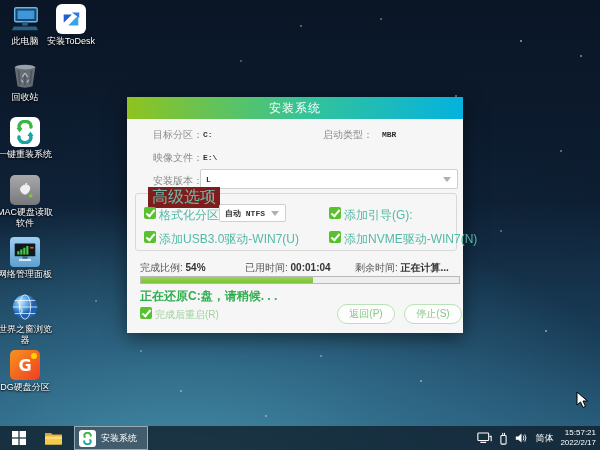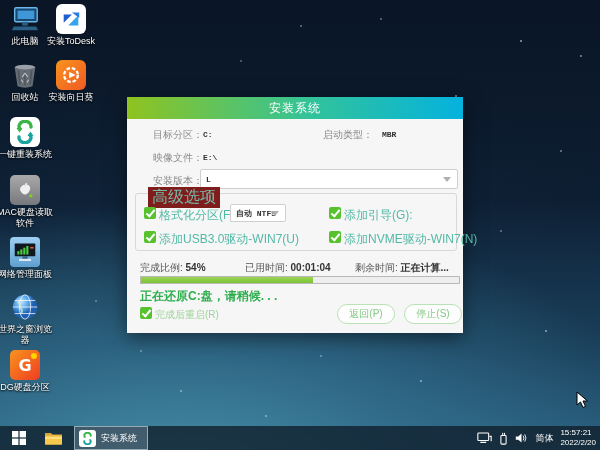--- a/index.html
+++ b/index.html
@@ -49,21 +49,21 @@
 
   
   .taskbar { position:absolute; left:0; bottom:0; width:600px; height:24px; background:rgba(16,30,42,.78);
     display:flex; align-items:center; color:#fff; }
   .tbtn { height:24px; display:flex; align-items:center; justify-content:center; cursor:pointer; }
   .taskitem { height:24px; margin-left:6px; padding:0 10px 0 4px; display:flex; align-items:center; gap:5px;
     background:rgba(160,190,205,.30); border:1px solid rgba(220,235,240,.55); cursor:pointer; }
   .taskitem .tlabel { font-size:9px; color:#fff; white-space:nowrap; }
   .tray { margin-left:auto; display:flex; align-items:center; gap:7px; padding-right:4px; }
   .traytxt { font-size:9px; color:#fff; cursor:pointer; }
-  .clock { font-size:8px; line-height:1.25; color:#fff; cursor:pointer; white-space:nowrap; }
+  .clock { font-size:8px; line-height:1.25; text-align:right; color:#fff; cursor:pointer; white-space:nowrap; }
 
   .cursor { position:absolute; left:576px; top:391px; pointer-events:none; }
 </style>
 </head>
 <body>
 
 <div class="stage">
   <div class="stars"></div>
 
   <div class="dicon" style="left:-3px;top:4px">
@@ -96,31 +96,20 @@
       <svg width="30" height="30" viewBox="0 0 32 32">
           <ellipse cx="16" cy="8" rx="11" ry="3" fill="#9aa1a8"></ellipse>
           <path d="M5 8 L8 28 Q16 31 24 28 L27 8 Q16 12 5 8 Z" fill="#656c74"></path>
           <path d="M9 11 l1.5 15 M16 12 l0 15 M23 11 l-1.5 15" stroke="#4d545b" stroke-width="1.6" fill="none"></path>
           <path d="M13 18 l3 -4 3 4 M12 21 l2 3 M20 21 l-2 3" stroke="#b9c1c8" stroke-width="1.2" fill="none"></path>
         </svg>
     </div>
     <div class="lbl">回收站</div>
   </div>
 
-  <div class="dicon" style="left:43px;top:60px">
-    <div class="art">
-      <div class="tile" style="background:linear-gradient(135deg,#f7931e,#f15a24)">
-        <svg width="22" height="22" viewBox="0 0 24 24">
-            <circle cx="12" cy="12" r="7.5" fill="none" stroke="#fff" stroke-width="2.5" stroke-dasharray="4 2"></circle>
-            <polygon points="10,8.5 17,12 10,15.5" fill="#fff"></polygon>
-          </svg>
-      </div>
-    </div>
-    <div class="lbl">安装向日葵</div>
-  </div>
 
   <div class="dicon" style="left:-3px;top:117px">
     <div class="art">
       <div class="tile" style="background:#fff">
         <svg width="24" height="24" viewBox="0 0 24 24">
             <path d="M18 7 a6 5 0 1 0 -11 2" fill="none" stroke="#3bb54a" stroke-width="3.4" stroke-linecap="round"></path>
             <path d="M6 17 a6 5 0 1 0 11 -2" fill="none" stroke="#19a4a0" stroke-width="3.4" stroke-linecap="round"></path>
             <polygon points="3.5,8 9.5,8 6.5,12.5" fill="#3bb54a"></polygon>
             <polygon points="14.5,16 20.5,16 17.5,11.5" fill="#19a4a0"></polygon>
           </svg>
@@ -206,21 +195,21 @@
     <div class="combo" style="left:73px;top:72px;width:258px;height:20px">
       <span class="cv">L</span>
       <span class="arr"></span>
     </div>
 
     <div class="group">
       <span class="gtitle">高级选项</span>
 
       <span class="cb" style="left:8px;top:13px"></span>
       <span class="optlbl" style="left:23px;top:13px">格式化分区(F):</span>
-      <div class="combo" style="left:94px;top:10px;width:56px;height:18px">
+      <div class="combo" style="left:83px;top:10px;width:67px;height:18px">
         <span class="cv">自动 NTFS</span>
         <span class="arr"></span>
       </div>
 
       <span class="cb" style="left:193px;top:13px"></span>
       <span class="optlbl" style="left:208px;top:13px">添加引导(G):</span>
 
       <span class="cb" style="left:8px;top:37px"></span>
       <span class="optlbl" style="left:23px;top:37px">添加USB3.0驱动-WIN7(U)</span>
 
@@ -281,21 +270,21 @@
           <rect x="3.5" y="1" width="1.2" height="2.4" fill="#fff"></rect>
           <rect x="5.6" y="1" width="1.2" height="2.4" fill="#fff"></rect>
         </svg>
       <svg width="13" height="12" viewBox="0 0 16 14">
           <polygon points="1,5 4,5 8,1.5 8,12.5 4,9 1,9" fill="#fff"></polygon>
           <path d="M10 4 q2 3 0 6 M12 2.5 q3 4.5 0 9" stroke="#fff" stroke-width="1.1" fill="none"></path>
         </svg>
       <span class="traytxt">简体</span>
       <div class="clock">
         <div>15:57:21</div>
-        <div>2022/2/20</div>
+        <div>2022/2/17</div>
       </div>
     </div>
   </div>
 
   <svg class="cursor" width="16" height="18" viewBox="0 0 16 18">
     <polygon points="1,1 1,14 4.5,11 7,16.5 9.5,15.3 7,10 11.5,10" fill="#fff" stroke="#000" stroke-width="1"></polygon>
   </svg>
 </div>
 
 </body></html>

